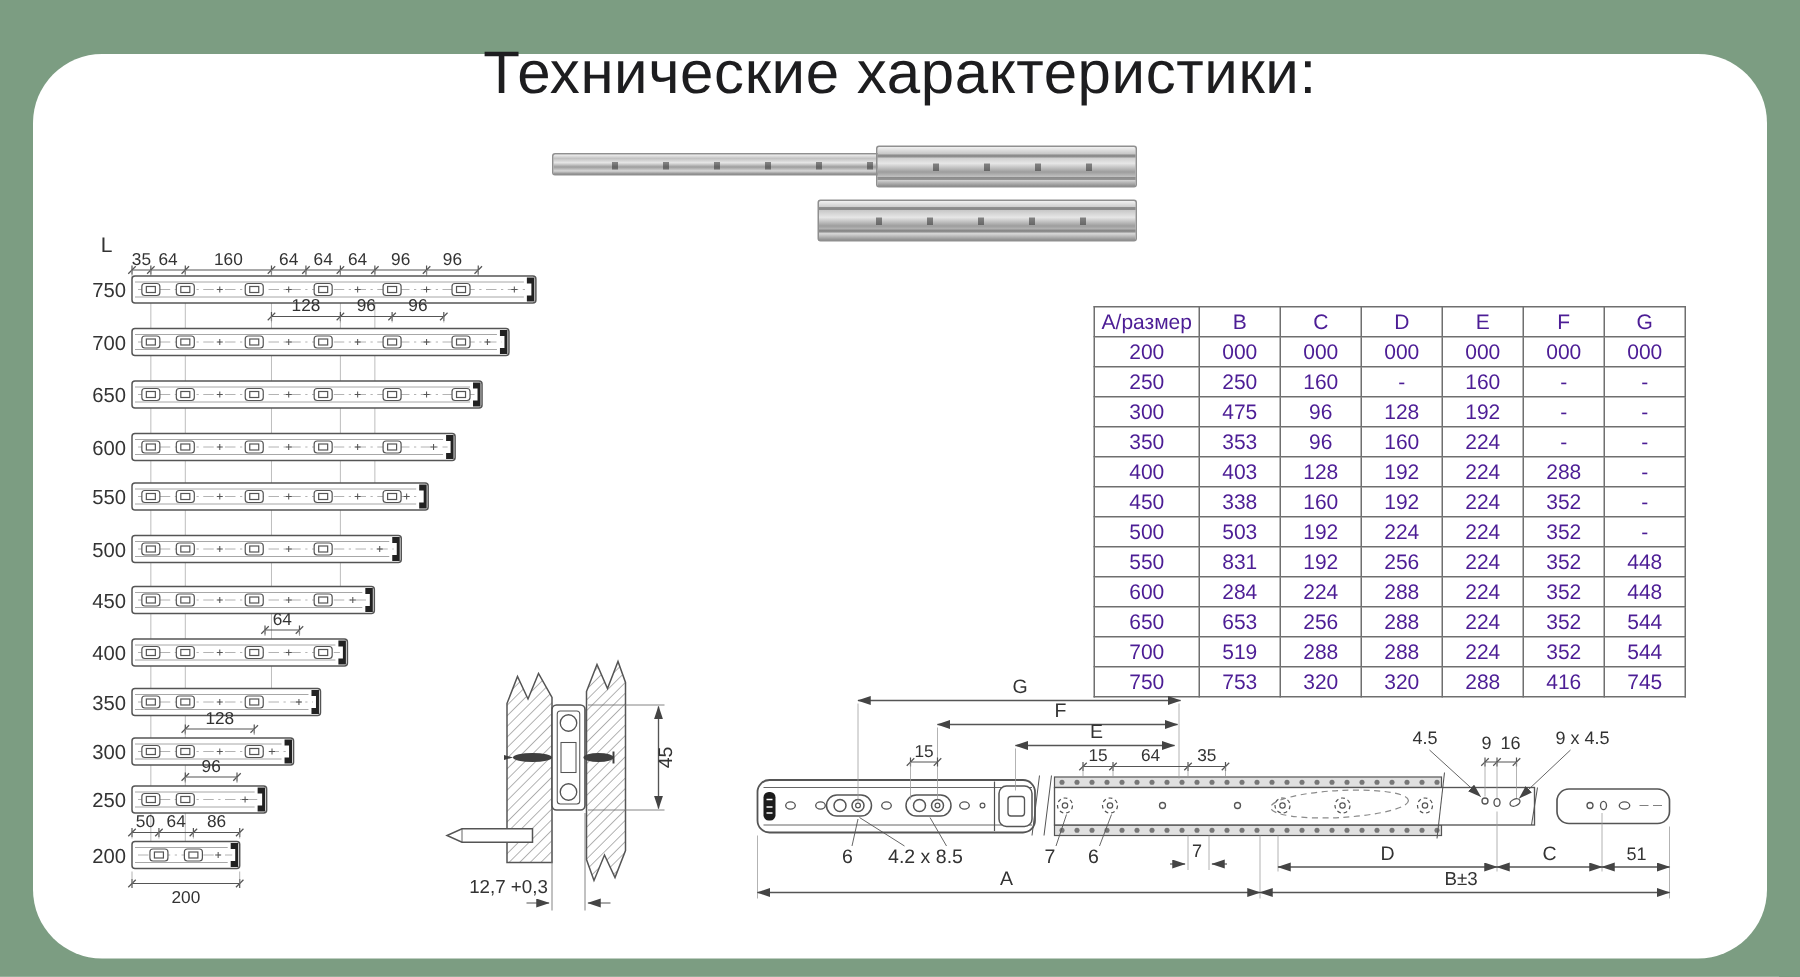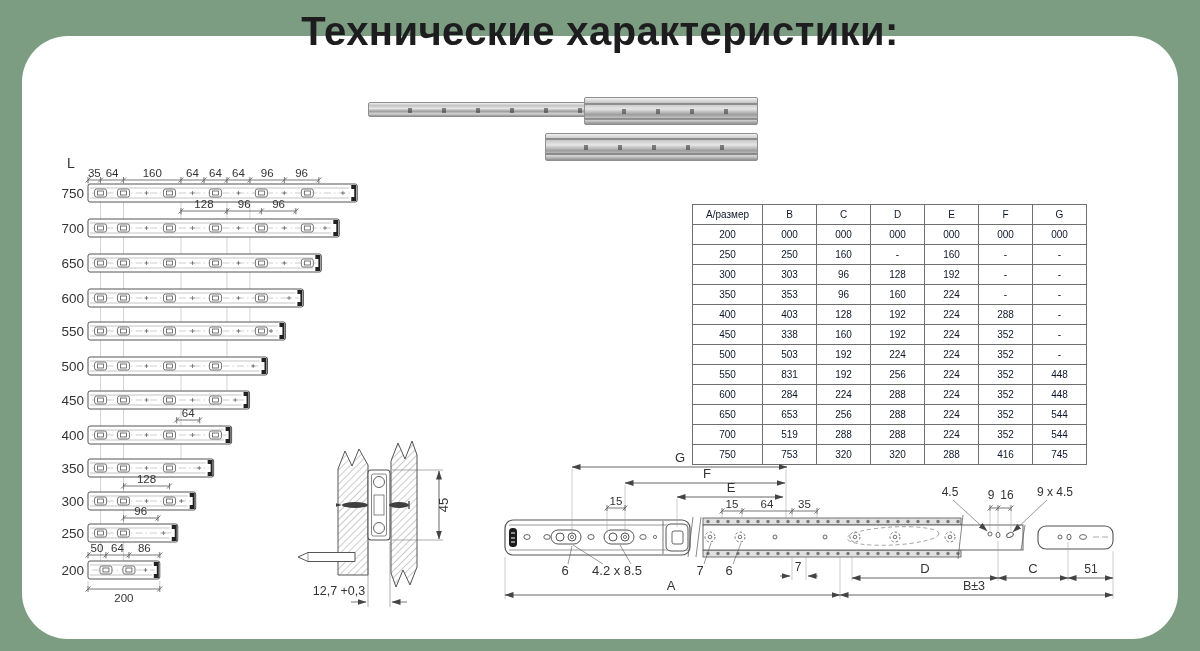--- a/index.html
+++ b/index.html
@@ -1,38 +1,38 @@
 <!DOCTYPE html>
 <html><head>
 <meta charset="utf-8">
 <style>
   html,body{margin:0;padding:0;background:#7c9d82;}
   .page{position:relative;width:1200px;height:651px;background:#7c9d82;
         font-family:"Liberation Sans",sans-serif;overflow:hidden;}
   .panel{position:absolute;left:22px;top:36px;width:1156px;height:603px;
          background:#ffffff;border-radius:46px;}
-  .title{position:absolute;top:9px;left:0;width:100%;text-align:center;
-         font-size:40px;font-weight:700;color:#1d1d1f;letter-spacing:.4px;}
+  .title{position:absolute;top:27px;left:0;width:100%;text-align:center;
+         font-size:40px;font-weight:400;color:#1d1d1f;letter-spacing:.4px;}
   svg{position:absolute;}
   svg text{font-family:"Liberation Sans",sans-serif;}
   #left-svg{left:55px;top:148px;}
   #cross-svg{left:295px;top:435px;}
   #profile-svg{left:495px;top:445px;}
   
   .photo{position:absolute;left:368px;top:93px;width:392px;height:68px;}
   .slide{position:absolute;border:1px solid #8f8f8f;border-radius:2px;
          background:linear-gradient(180deg,#f1f1f1 0%,#c2c2c2 20%,#e6e6e6 42%,
                     #9d9d9d 64%,#d6d6d6 84%,#8f8f8f 100%);}
   .slide .holes{position:absolute;left:4%;right:4%;top:42%;height:5px;
          background:repeating-linear-gradient(90deg,transparent 0 30px,
                     rgba(50,50,50,.55) 30px 34px);}
   .slide .seam{position:absolute;left:0;right:0;height:2px;background:rgba(70,70,70,.45);}
   
-  table.spec{position:absolute;left:692px;top:204px;border-collapse:collapse;
-         font-size:10px;color:#0f172a;table-layout:fixed;}
+  table.spec{position:absolute;left:729px;top:204px;border-collapse:collapse;
+         font-size:14px;color:#4c1d95;table-layout:fixed;}
   table.spec th,table.spec td{border:1px solid #6f6f6f;text-align:center;
          padding:0 3px;height:19px;font-weight:400;line-height:19px;}
 </style>
 </head>
 <body>
 
 <div class="page">
   <div class="panel"></div>
 
   <div class="title">Технические характеристики:</div>
@@ -477,21 +477,21 @@
           <td>250</td>
           <td>250</td>
           <td>160</td>
           <td>-</td>
           <td>160</td>
           <td>-</td>
           <td>-</td>
         </tr>
         <tr>
           <td>300</td>
-          <td>303</td>
+          <td>475</td>
           <td>96</td>
           <td>128</td>
           <td>192</td>
           <td>-</td>
           <td>-</td>
         </tr>
         <tr>
           <td>350</td>
           <td>353</td>
           <td>96</td>

